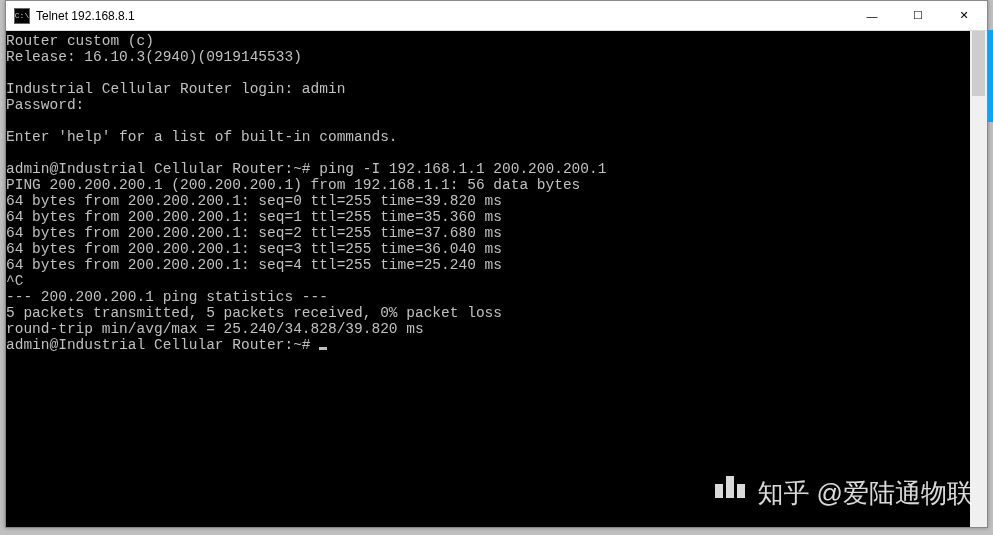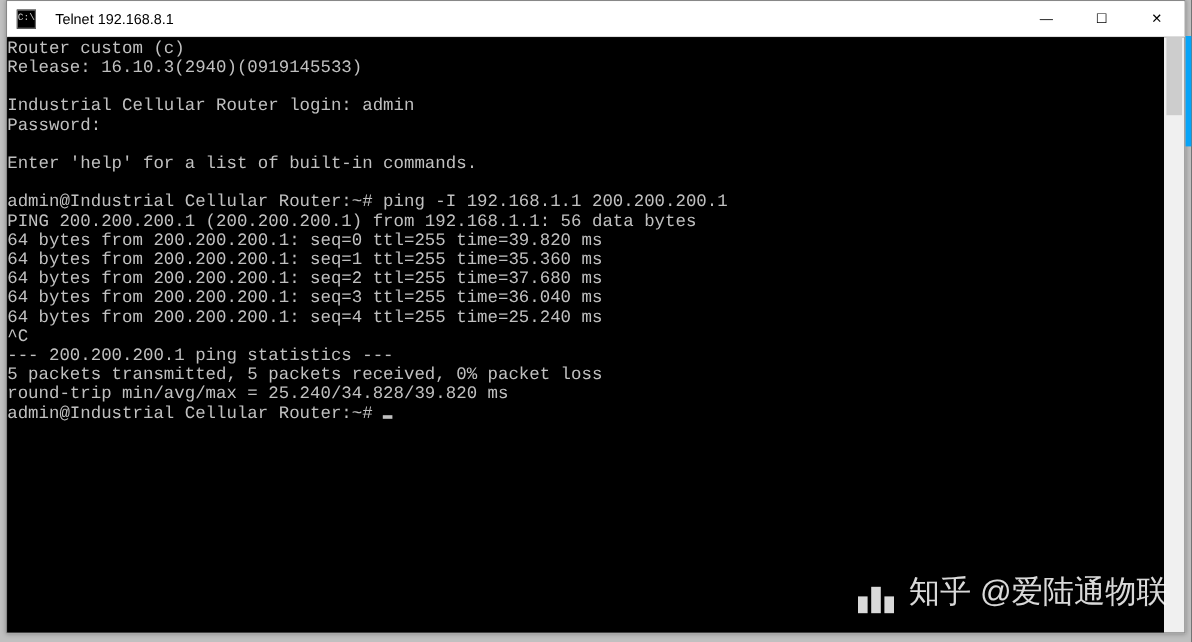--- a/index.html
+++ b/index.html
@@ -40,21 +40,20 @@
       justify-content: center;
       font-size: 8px;
       color: #ccc;
       font-family: 'Courier New', monospace;
     }
     .titlebar-text {
       font-family: 'Segoe UI', Tahoma, sans-serif;
       font-size: 12px;
       color: #000;
       flex: 1;
-      margin-left: 10px;
     }
     .window-controls {
       display: flex;
       height: 100%;
     }
     .window-btn {
       width: 46px;
       height: 100%;
       display: flex;
       align-items: center;
@@ -106,21 +105,21 @@
     }
     .watermark {
       position: absolute;
       bottom: 24px;
       right: 20px;
       font-family: 'Microsoft YaHei', 'PingFang SC', sans-serif;
       font-size: 26px;
       font-weight: 500;
       color: rgba(255,255,255,0.85);
       display: flex;
-      align-items: flex-end;
+      align-items: flex-start;
       gap: 12px;
       pointer-events: none;
     }
     .watermark-logo {
       display: inline-flex;
       gap: 3px;
     }
     .logo-bar {
       width: 8px;
       background: rgba(255,255,255,0.85);

